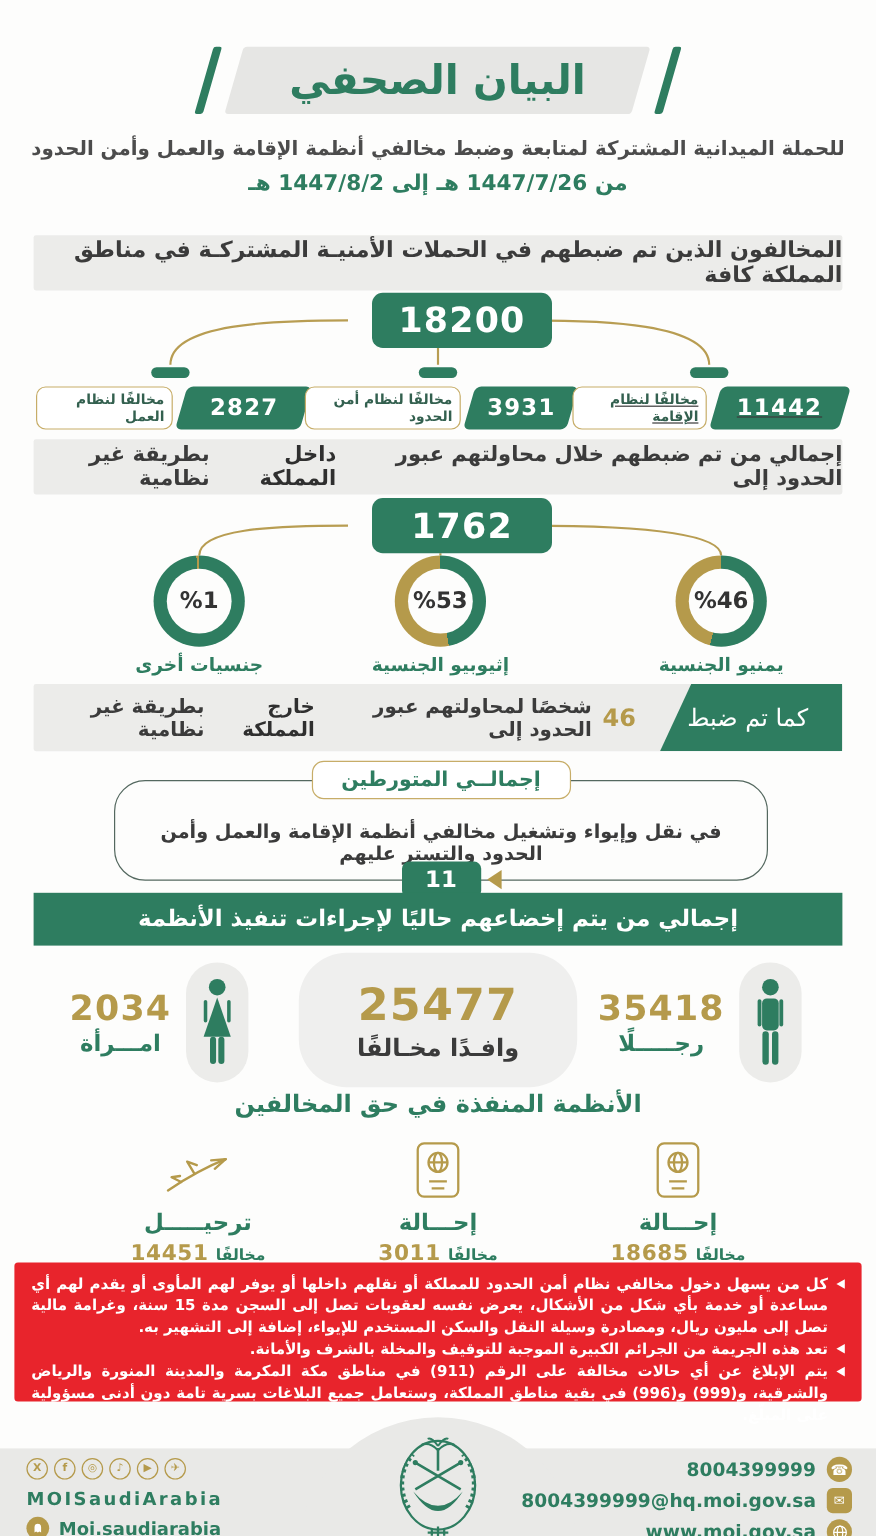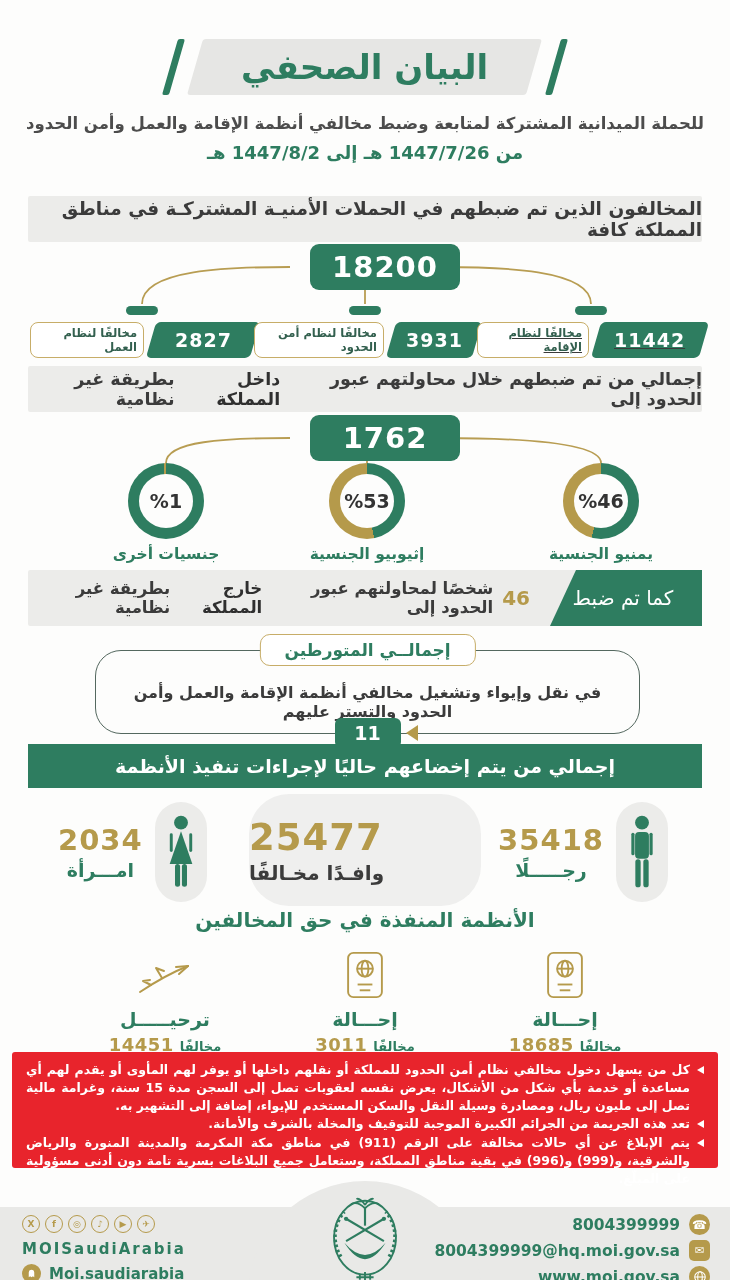--- a/index.html
+++ b/index.html
@@ -60,21 +60,21 @@
              background:#2e7d60;border-radius:6px;display:flex;align-items:center;justify-content:center;
              color:#fff;font-weight:bold;font-size:19px;}
   .inv-arrow{position:absolute;bottom:-8px;left:calc(50% + 38px);width:0;height:0;
              border-top:8px solid transparent;border-bottom:8px solid transparent;border-right:12px solid #b59a4b;}
   
   .green-banner{position:absolute;top:744px;left:28px;width:674px;height:44px;background:#2e7d60;
                 display:flex;align-items:center;justify-content:center;color:#fff;font-weight:bold;
                 font-size:19px;direction:rtl;}
   .genders{position:absolute;top:798px;left:0;width:730px;height:110px;}
   .g-card{position:absolute;left:50%;transform:translateX(-50%);top:-4px;width:232px;height:112px;
-          background:#efefee;border-radius:40px;display:flex;flex-direction:column;
+          background:#efefee;border-radius:40px;display:flex;flex-direction:column;align-items:center;
           justify-content:center;gap:2px;}
   .g-card .val{color:#b59a4b;font-weight:bold;font-size:37px;letter-spacing:1px;}
   .g-card .lab{color:#3b3b3b;font-weight:bold;font-size:20px;}
   .g-side{position:absolute;display:flex;align-items:center;gap:12px;}
   .g-men{right:62px;top:4px;}
   .g-women{left:58px;top:4px;}
   .g-txt{display:flex;flex-direction:column;align-items:center;gap:2px;}
   .g-txt .val{color:#b59a4b;font-weight:bold;font-size:29px;letter-spacing:1px;}
   .g-txt .lab{color:#2e7d60;font-weight:bold;font-size:19px;}
   .icon-pill{width:52px;height:100px;background:#ececea;border-radius:26px;display:flex;

